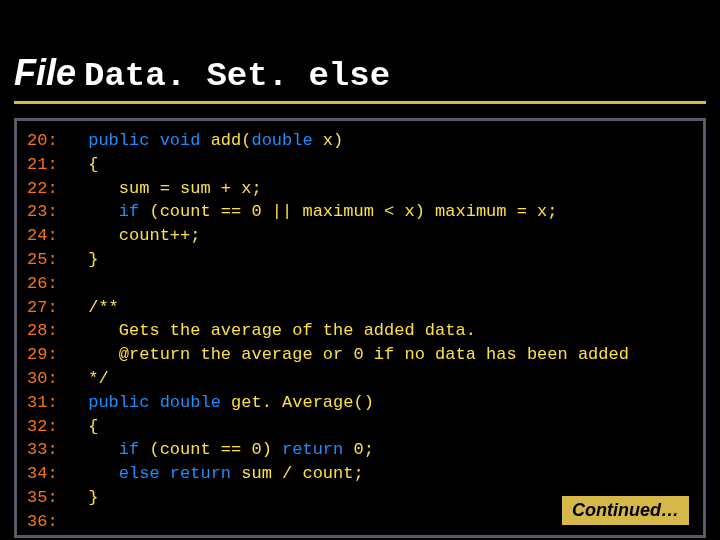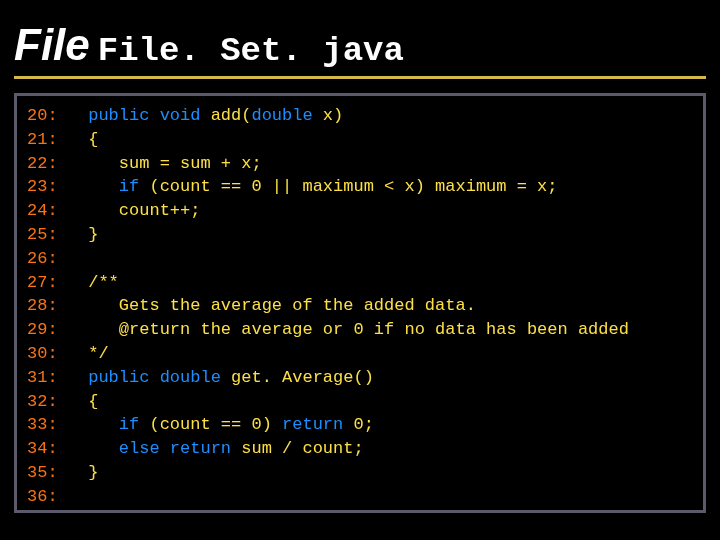--- a/index.html
+++ b/index.html
@@ -19,23 +19,24 @@
     display: flex;
     align-items: baseline;
     gap: 8px;
     padding-bottom: 6px;
     border-bottom: 3px solid #d6b84a;
     margin-bottom: 14px;
   }
   .title-word {
     font-family: Arial, sans-serif;
     font-weight: bold;
-    font-size: 44px;
+    font-size: 36px;
     font-style: italic;
     color: #fff;
+    margin-top: 32px;
   }
   .title-code {
     font-family: "Courier New", monospace;
     font-weight: bold;
     font-size: 34px;
     color: #fff;
     white-space: pre;
   }
   .code-box {
     border: 3px solid #5a5a6a;
@@ -64,18 +65,19 @@
     font-size: 18px;
     padding: 4px 10px;
   }
 </style>
 </head>
 <body>
 
 <div class="slide">
   <div class="title-row">
     <span class="title-word">File</span>
-    <span class="title-code">File. Set. java</span>
+    <span class="title-code">Data. Set. else</span>
   </div>
   <div class="code-box">
     <pre class="code" id="code"><div><span class="ln">20:</span><span class="plain">   </span><span class="kw">public void</span><span class="plain"> add(</span><span class="kw">double</span><span class="plain"> x)</span></div><div><span class="ln">21:</span><span class="plain">   {</span></div><div><span class="ln">22:</span><span class="plain">      sum = sum + x;</span></div><div><span class="ln">23:</span><span class="plain">      </span><span class="kw">if</span><span class="plain"> (count == 0 || maximum &lt; x) maximum = x;</span></div><div><span class="ln">24:</span><span class="plain">      count++;</span></div><div><span class="ln">25:</span><span class="plain">   }</span></div><div><span class="ln">26:</span></div><div><span class="ln">27:</span><span class="plain">   /**</span></div><div><span class="ln">28:</span><span class="plain">      Gets the average of the added data.</span></div><div><span class="ln">29:</span><span class="plain">      @return the average or 0 if no data has been added</span></div><div><span class="ln">30:</span><span class="plain">   */</span></div><div><span class="ln">31:</span><span class="plain">   </span><span class="kw">public double</span><span class="plain"> get. Average()</span></div><div><span class="ln">32:</span><span class="plain">   {</span></div><div><span class="ln">33:</span><span class="plain">      </span><span class="kw">if</span><span class="plain"> (count == 0) </span><span class="kw">return</span><span class="plain"> 0;</span></div><div><span class="ln">34:</span><span class="plain">      </span><span class="kw">else return</span><span class="plain"> sum / count;</span></div><div><span class="ln">35:</span><span class="plain">   }</span></div><div><span class="ln">36:</span></div></pre>
+    <div class="continued">Continued…</div>
   </div>
 </div>
 
 </body></html>

